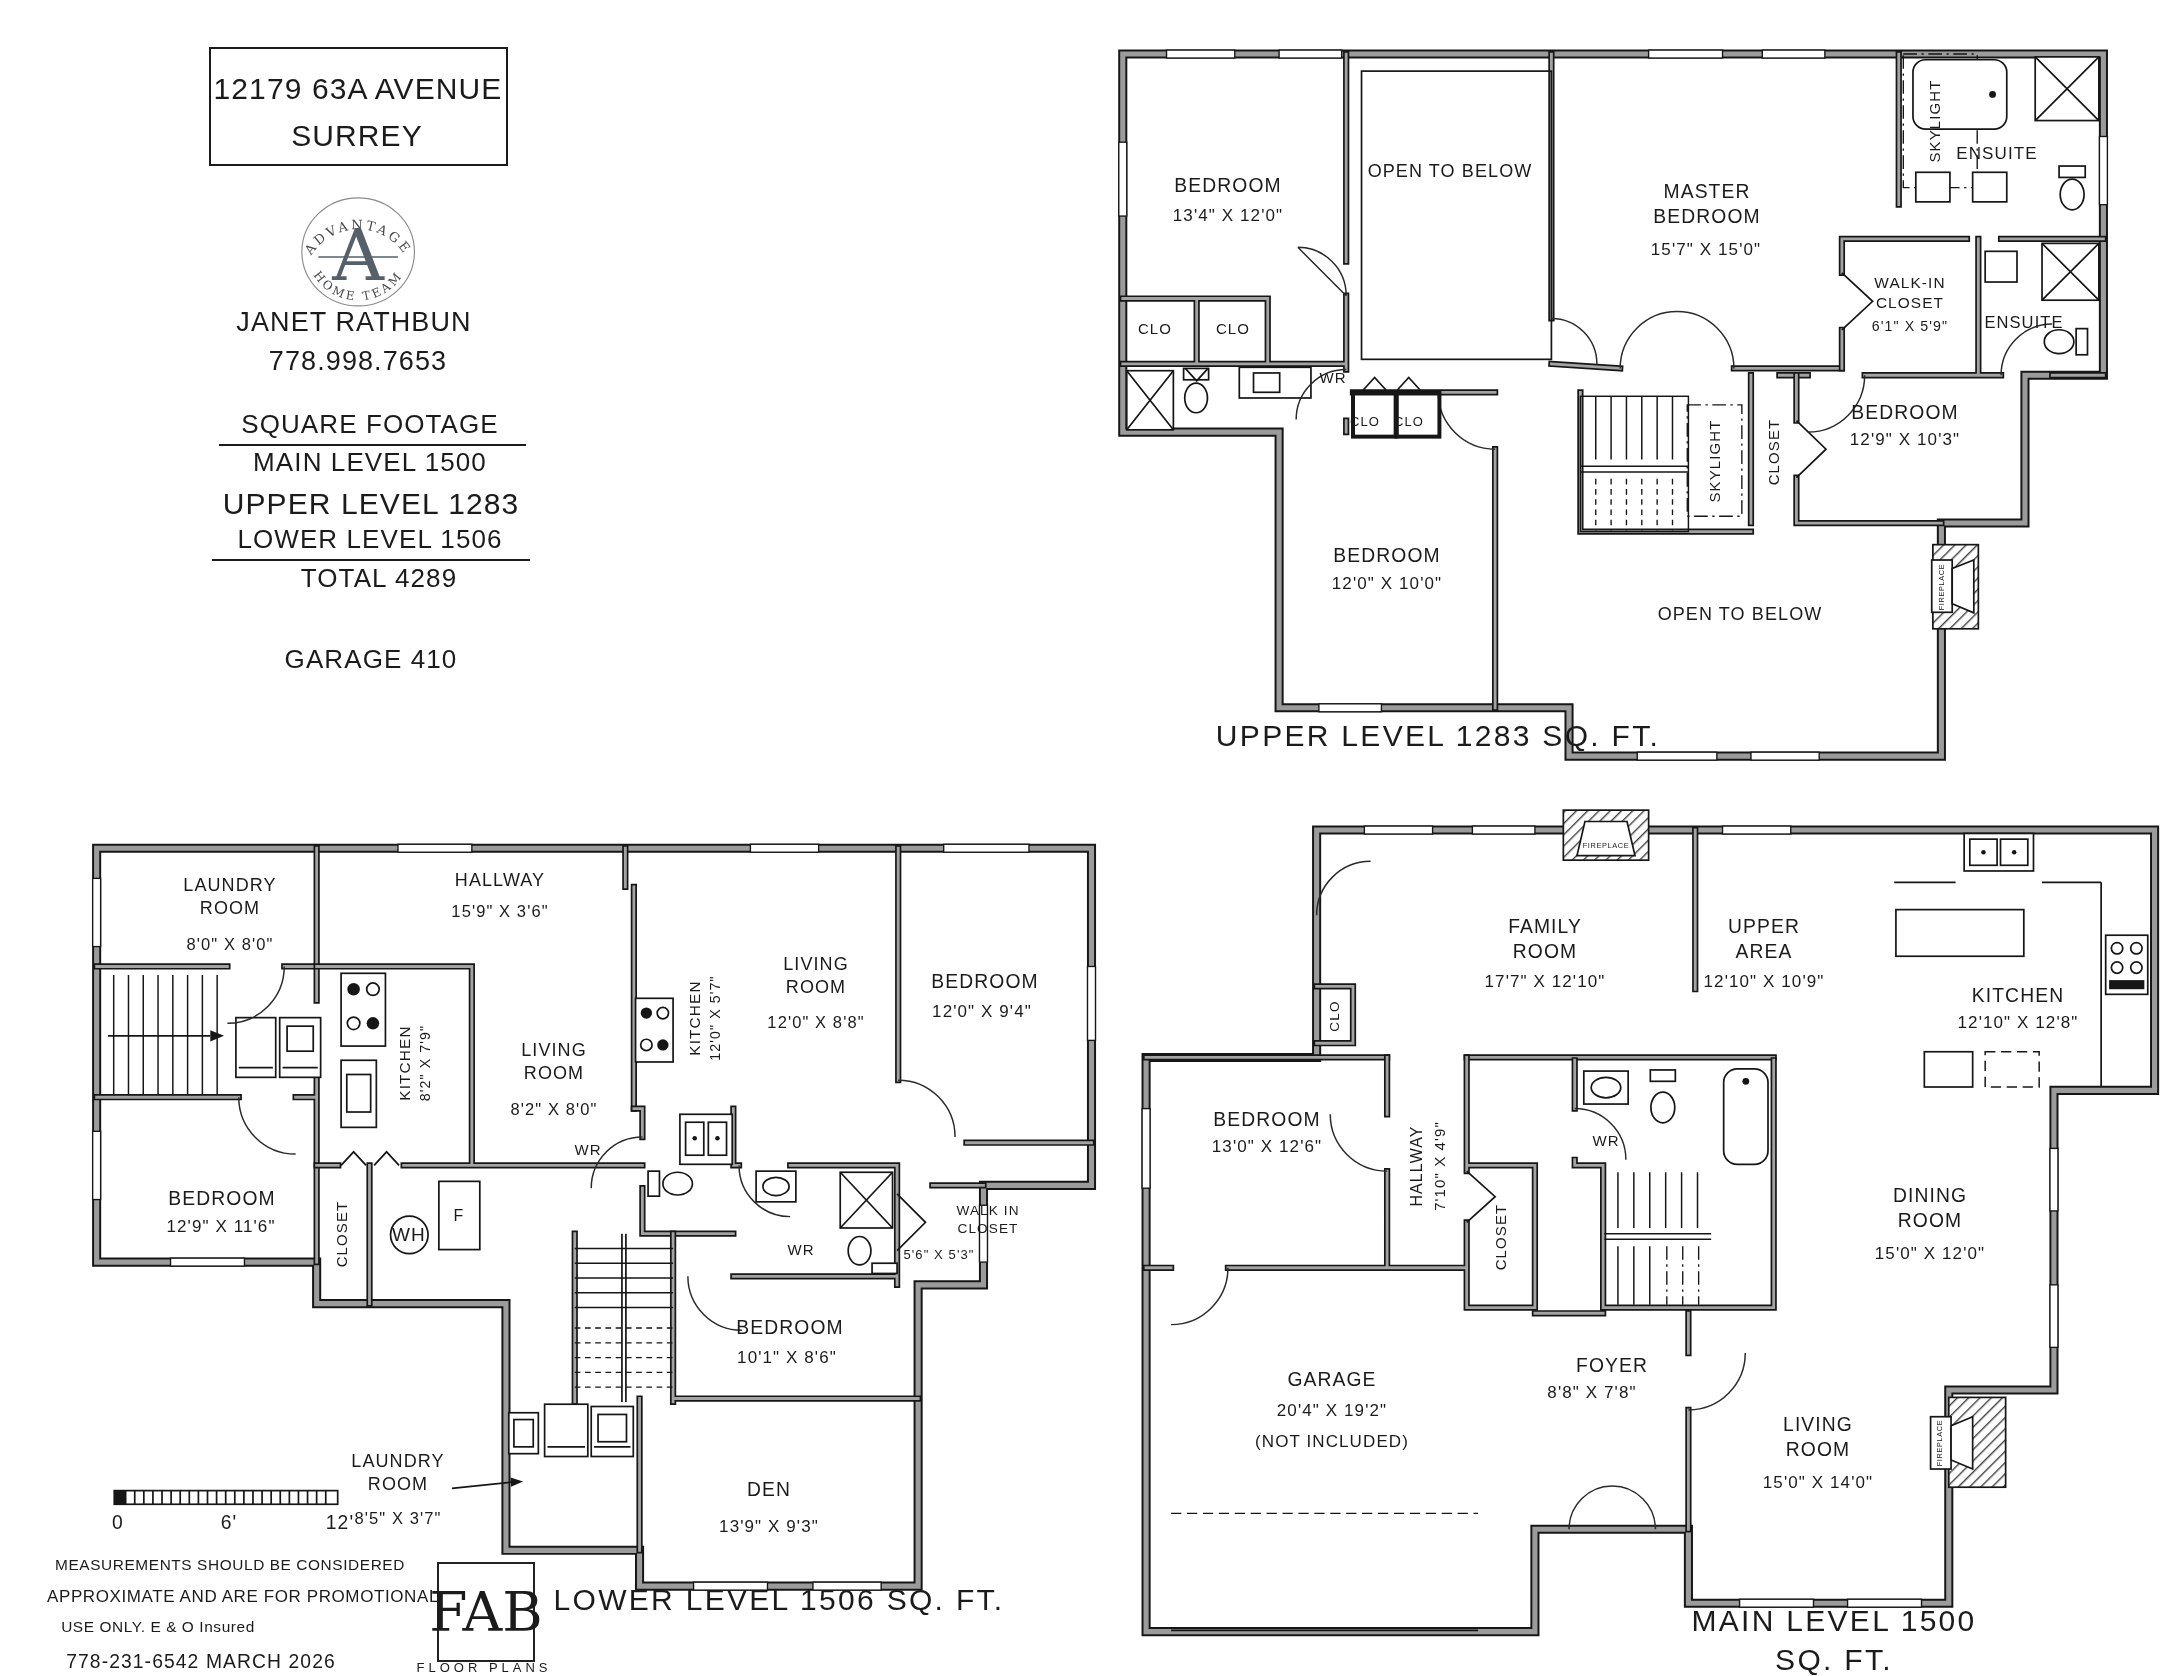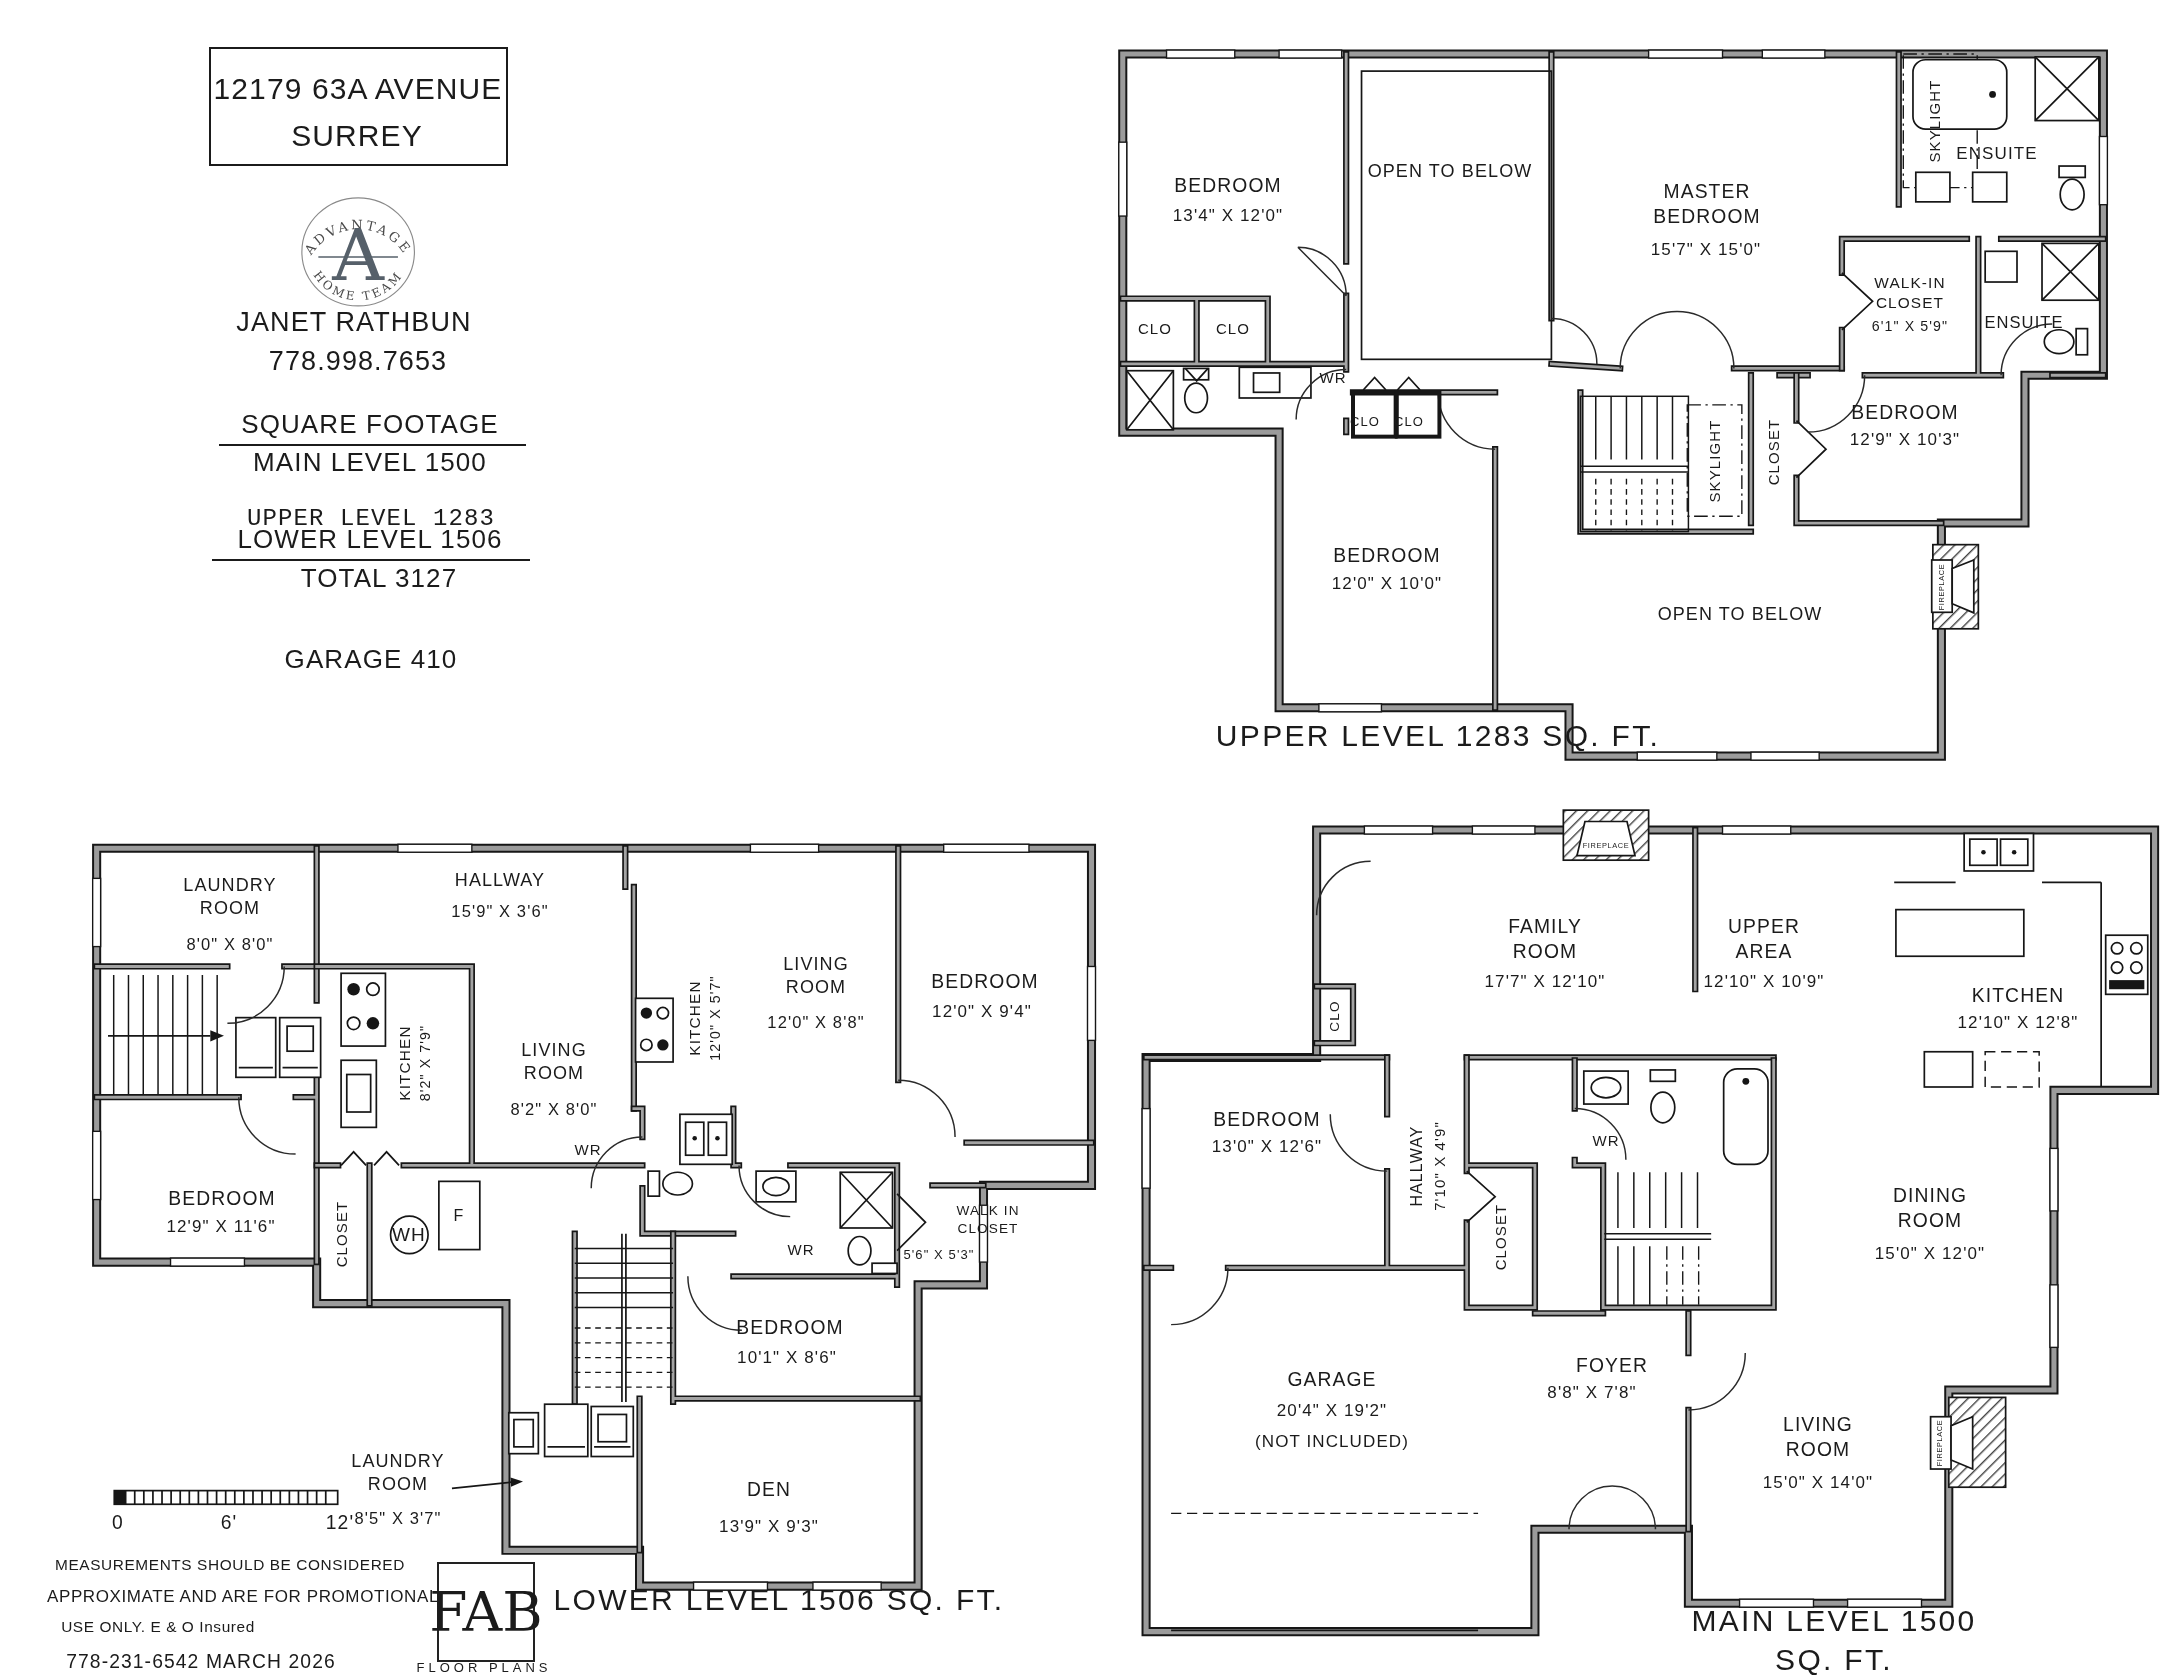--- a/index.html
+++ b/index.html
@@ -337,24 +337,24 @@
 </svg>
 
 <div class="addrbox" style="left:209px;top:47px;width:295px;height:115px;"></div>
 <div class="lbl" style="left:358px;top:88px;font-size:30px;">12179 63A AVENUE</div>
 <div class="lbl" style="left:357px;top:135px;font-size:30px;">SURREY</div>
 <div class="lbl" style="left:354px;top:323px;font-size:27px;">JANET RATHBUN</div>
 <div class="lbl" style="left:358px;top:362px;font-size:27px;">778.998.7653</div>
 <div class="lbl" style="left:370px;top:425px;font-size:26px;">SQUARE FOOTAGE</div>
 <div class="rule" style="left:219px;top:444px;width:307px;"></div>
 <div class="lbl" style="left:370px;top:463px;font-size:26px;">MAIN LEVEL 1500</div>
-<div class="lbl" style="left:371px;top:519px;font-size:24px;font-family:Liberation Mono, monospace;">UPPER LEVEL 1283</div>
+<div class="lbl" style="left:371px;top:503px;font-size:30px;">UPPER LEVEL 1283</div>
 <div class="lbl" style="left:370px;top:540px;font-size:26px;">LOWER LEVEL 1506</div>
 <div class="rule" style="left:212px;top:559px;width:318px;"></div>
-<div class="lbl" style="left:379px;top:579px;font-size:26px;">TOTAL 3127</div>
+<div class="lbl" style="left:379px;top:579px;font-size:26px;">TOTAL 4289</div>
 <div class="lbl" style="left:371px;top:660px;font-size:26px;">GARAGE 410</div>
 
 <div class="lbl" style="left:1228px;top:186px;font-size:19.3px;">BEDROOM</div>
 <div class="lbl" style="left:1228px;top:216px;font-size:17px;">13'4" X 12'0"</div>
 <div class="lbl" style="left:1450px;top:172px;font-size:18px;">OPEN TO BELOW</div>
 <div class="lbl" style="left:1707px;top:204px;font-size:19.3px;">MASTER
 BEDROOM</div>
 <div class="lbl" style="left:1706px;top:250px;font-size:17px;">15'7" X 15'0"</div>
 <div class="lbl v" style="left:1935px;top:121px;font-size:15px;">SKYLIGHT</div>
 <div class="lbl" style="left:1997px;top:154px;font-size:17px;">ENSUITE</div>

